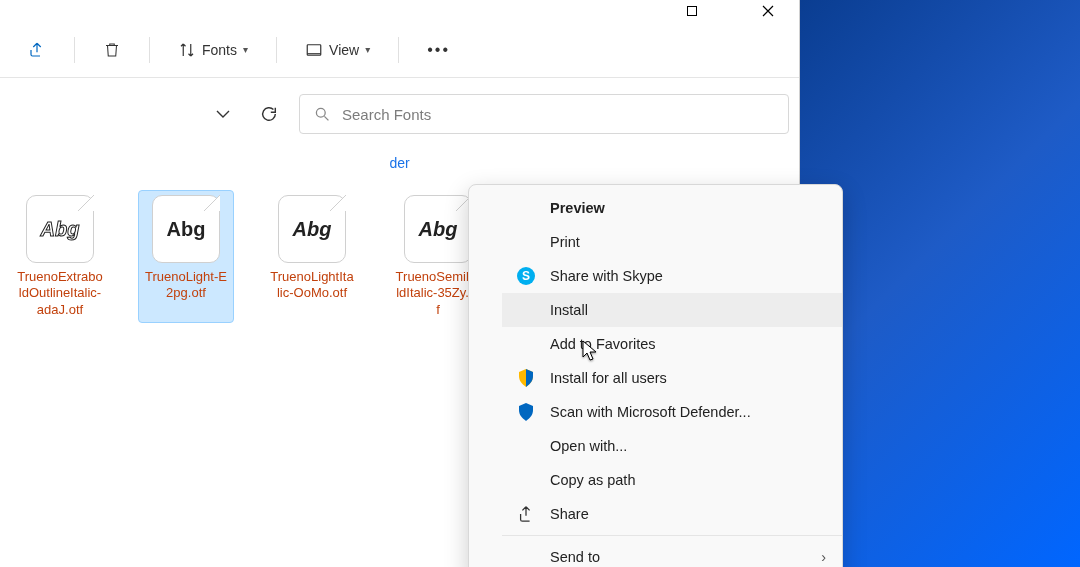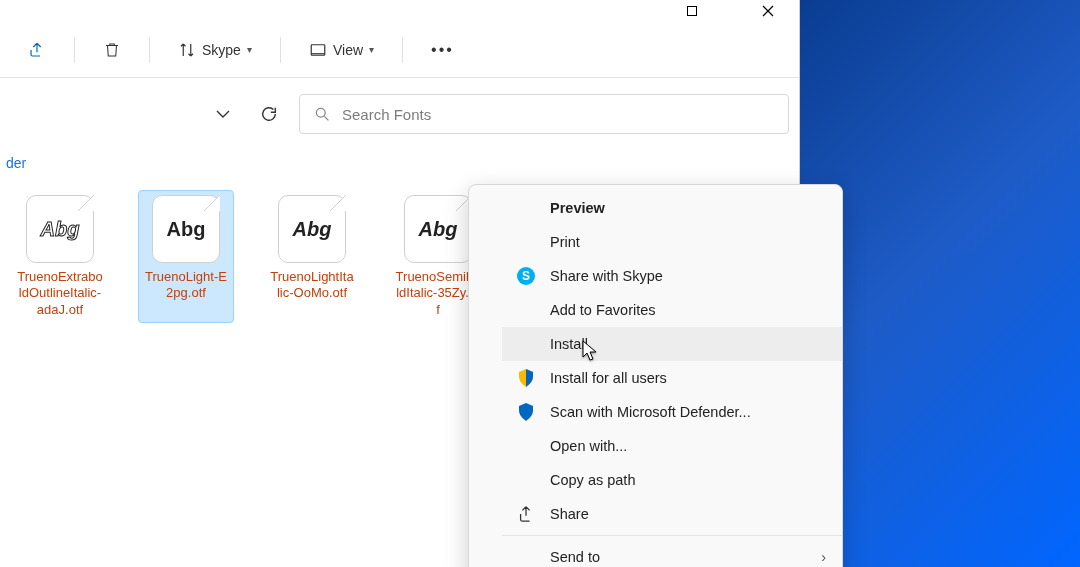--- a/index.html
+++ b/index.html
@@ -26,21 +26,21 @@
   
   
   .addr-row { height: 72px; display: flex; align-items: center; padding: 0 10px; gap: 8px; }
   .addr-right { display: flex; align-items: center; gap: 18px; padding-right: 8px; }
   .addr-box { flex: 1; }
   .addr-icon-btn { width: 28px; height: 28px; display:flex; align-items:center; justify-content:center; color:#333; }
   .search-box { width: 490px; height: 40px; border: 1px solid #d8d8d8; border-radius: 4px; display: flex; align-items: center; padding: 0 14px; gap: 12px; color: #7c7c7c; font-size: 15px; }
   .search-box svg { width: 16px; height: 16px; stroke:#888; }
   
   
-  .crumb-bar { height: 30px; padding: 4px 6px; }
+  .crumb-bar { height: 30px; padding: 4px 6px; text-align: center; }
   .crumb-text { color: #1a73e8; font-size: 14px; }
   
   
   .file-area { padding: 10px 12px; display: flex; flex-wrap: wrap; gap: 18px 30px; align-content: flex-start; }
   .file-item { width: 96px; display: flex; flex-direction: column; align-items: center; text-align: center; gap: 6px; padding: 4px; border-radius: 4px; border: 1px solid transparent; }
   .file-item.selected { background: #cce8ff; border-color: #99d1ff; }
   .file-thumb { width: 68px; height: 68px; background: #fff; border: 1px solid #d0d0d0; position: relative; display:flex; align-items:center; justify-content:center; border-radius: 10px; }
   .file-thumb::after { content:""; position:absolute; top:-1px; right:-1px; width:16px; height:16px; background: linear-gradient(135deg, transparent 48%, #d0d0d0 50%, #fff 52%); }
   .abg { font-size: 20px; font-weight: 600; color:#222; }
   .abg.outline { color: transparent; -webkit-text-stroke: 1px #222; font-style: italic; font-weight: 700;}
@@ -93,21 +93,21 @@
     <div class="tool-btn">
       <svg viewBox="0 0 24 24" fill="none" stroke="#333" stroke-width="1.4">
         <path d="M4 6h16M9 6V4h6v2M6 6l1 14h10l1-14"></path>
       </svg>
     </div>
     <div class="tool-sep"></div>
     <div class="tool-btn">
       <svg viewBox="0 0 24 24" fill="none" stroke="#333" stroke-width="1.6">
           <path d="M7 4v16M7 4l-3 3M7 4l3 3M17 20V4M17 20l3-3M17 20l-3-3"></path>
         </svg>
-      <span>Skype</span>
+      <span>Fonts</span>
       <span class="chev">▾</span>
     </div>
     <div class="tool-sep"></div>
     <div class="tool-btn">
       <svg viewBox="0 0 24 24" fill="none" stroke="#333" stroke-width="1.6">
           <rect x="3" y="5" width="18" height="14" rx="1"></rect>
           <line x1="3" y1="17" x2="21" y2="17"></line>
         </svg>
       <span>View</span>
       <span class="chev">▾</span>
@@ -183,25 +183,25 @@
   </div>
   <div class="ctx-item">
     <span>Print</span>
   </div>
   <div class="ctx-item">
     <span class="ctx-icon">
         <span class="skype-circle">S</span>
       </span>
     <span>Share with Skype</span>
   </div>
-  <div class="ctx-item">
-    <span>Add to Favorites</span>
-  </div>
   <div class="ctx-item hover">
     <span>Install</span>
+  </div>
+  <div class="ctx-item">
+    <span>Add to Favorites</span>
   </div>
   <div class="ctx-item">
     <span class="ctx-icon">
       <svg class="shield" viewBox="0 0 16 18">
           <path d="M8 0l7 3v4c0 5-3 8-7 11C4 15 1 12 1 7V3z" fill="#ffb900"></path>
           <path d="M8 0l7 3v4c0 5-3 8-7 11V0z" fill="#0067c0"></path>
         </svg>
     </span>
     <span>Install for all users</span>
   </div>

